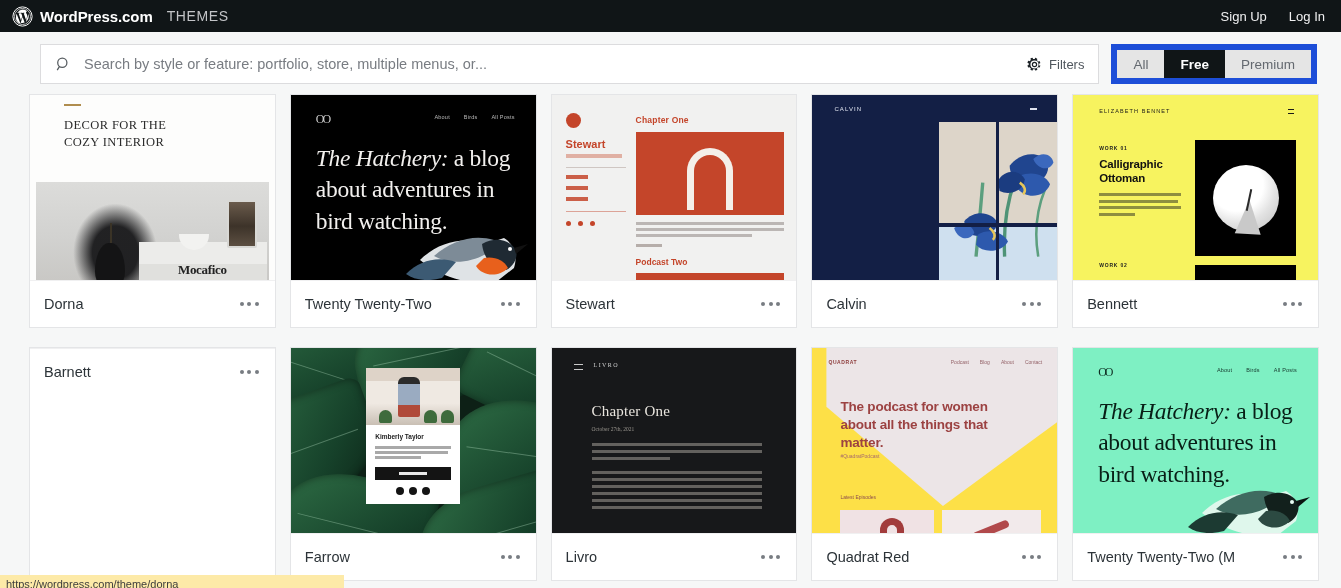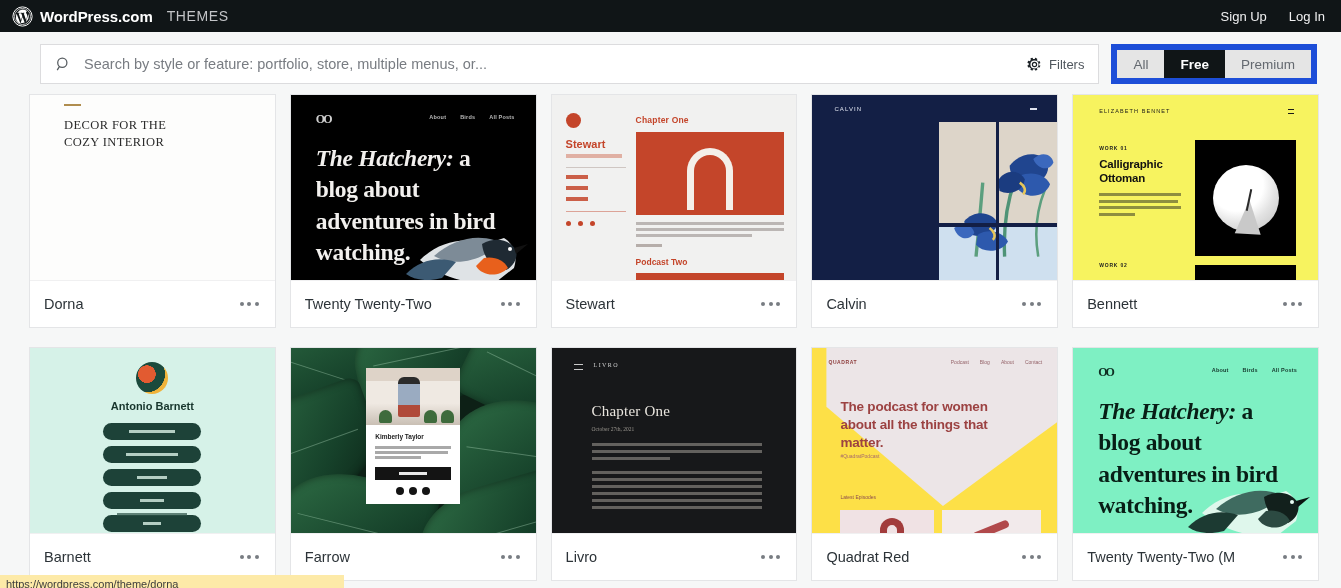--- a/index.html
+++ b/index.html
@@ -139,21 +139,21 @@
     font-weight: 700; color: #222; letter-spacing: -0.3px;
   }
   .dorna .bowl { position: absolute; right: 60px; bottom: 30px; width: 30px; height: 16px; background:#f2f2f0; border-radius: 0 0 16px 16px; }
   .dorna .glass {
     position: absolute; right: 12px; bottom: 32px; width: 30px; height: 48px;
     background: linear-gradient(180deg,#6a5b4c,#3d3329 55%,#5c4f42);
     border: 2px solid #d8d8d5; border-radius: 2px;
   }
 
   
-  .tt2 { background: #000; font-weight: bold; }
+  .tt2 { background: #000; }
   .tt2.mint { background: #7ef0c3; }
   .tt2 .logo {
     position: absolute; left: 25px; top: 17px;
     font-size: 12px; letter-spacing: -2px; color: #cfcfcf;
     font-family: "Liberation Serif", serif;
   }
   .tt2.mint .logo { color: #0f2d22; }
   .tt2 .nav { position: absolute; right: 21px; top: 19px; display: flex; gap: 14px; }
   .tt2 .nav span { font-size: 5.5px; color: #b9b9b9; letter-spacing: .2px; }
   .tt2.mint .nav span { color: #15372c; }
@@ -354,20 +354,29 @@
   </div>
 </div>
 
 <div class="grid">
 
   <div class="card">
     <div class="thumb">
       <div class="mini dorna">
         <div class="dash"></div>
         <div class="hd">DECOR FOR THE<br>COZY INTERIOR</div>
+        <div class="photo">
+          <div class="frond"></div>
+            <div class="stem"></div>
+            <div class="vase"></div>
+          <div class="books"></div>
+            <div class="bowl"></div>
+          <div class="booktext">Mocafico</div>
+          <div class="glass"></div>
+        </div>
       </div>
     </div>
     <div class="card-foot">
       <div class="card-title">Dorna</div>
       <div class="dots">
           <i></i>
           <i></i>
           <i></i>
         </div>
     </div>
@@ -517,44 +526,20 @@
       <div class="card-title">Bennett</div>
       <div class="dots">
           <i></i>
           <i></i>
           <i></i>
         </div>
     </div>
   </div>
 
   <div class="card">
-    <div class="thumb">
-      <div class="mini barnett">
-        <div class="avatar"></div>
-        <div class="bn">Antonio Barnett</div>
-        <div class="pills">
-          <div class="pill">
-              <i style="width:46px"></i>
-            </div>
-          <div class="pill">
-              <i style="width:52px"></i>
-            </div>
-          <div class="pill">
-              <i style="width:30px"></i>
-            </div>
-          <div class="pill">
-              <i style="width:24px"></i>
-            </div>
-          <div class="pill">
-              <i style="width:18px"></i>
-            </div>
-        </div>
-        <div class="foot"><i></i></div>
-      </div>
-    </div>
     <div class="card-foot">
       <div class="card-title">Barnett</div>
       <div class="dots">
           <i></i>
           <i></i>
           <i></i>
         </div>
     </div>
   </div>
 

